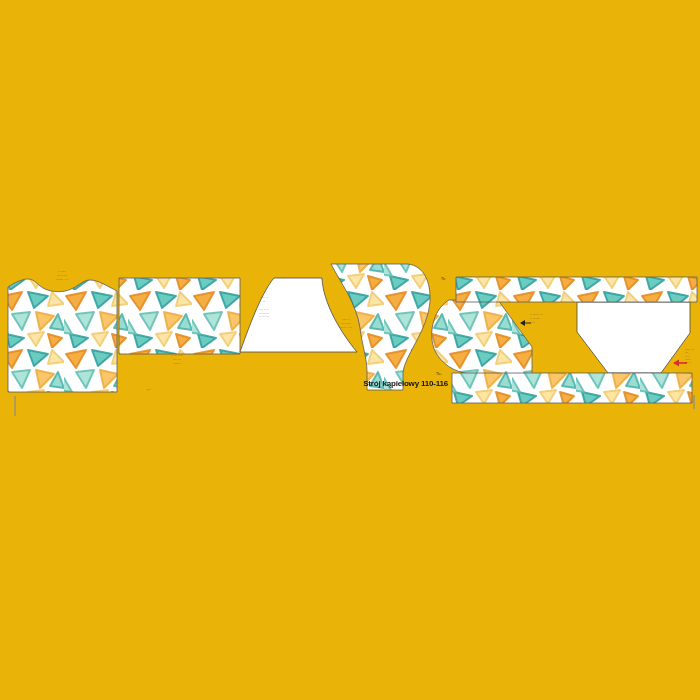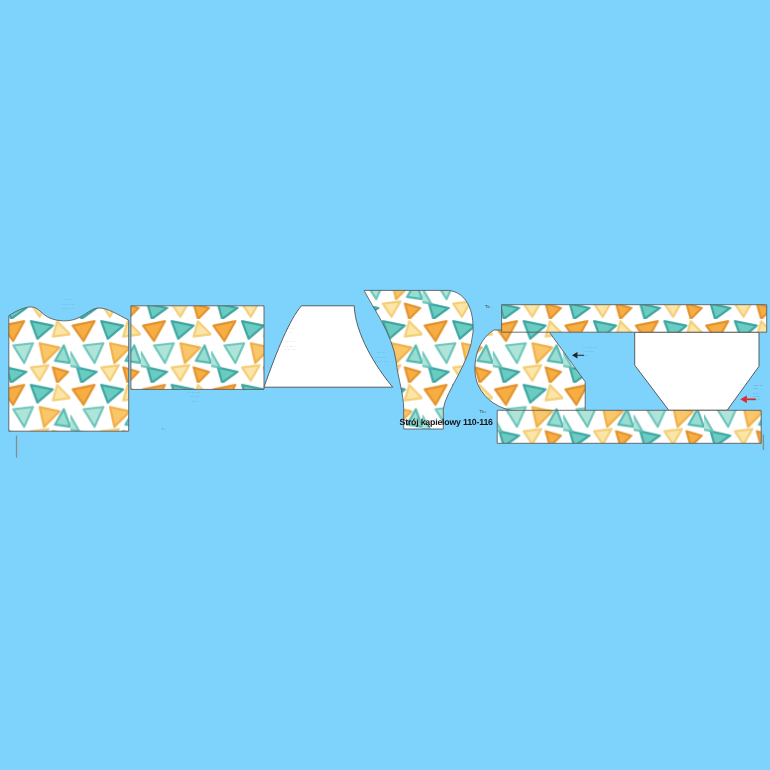--- a/index.html
+++ b/index.html
@@ -1,16 +1,16 @@
 <!DOCTYPE html>
 <html><head>
 <meta charset="utf-8">
 <style>
   html,body{margin:0;padding:0;background:#ffffff;}
-  .sheet{position:relative;width:700px;height:700px;background:#7dd3fc;overflow:hidden;
+  .sheet{position:relative;width:700px;height:700px;background:#eab308;overflow:hidden;
          font-family:"Liberation Sans", sans-serif;}
   svg{position:absolute;left:0;top:0;}
   
   .t-te {fill:#5EC7BC;stroke:#2D9D99;}
   .t-te2{fill:#8FD9CE;stroke:#45B0A8;}
   .t-mi {fill:#A9E2D6;stroke:#5FBFB4;}
   .t-or {fill:#F6A632;stroke:#E08A1E;}
   .t-or2{fill:#F9C35C;stroke:#EFA93C;}
   .t-cr {fill:#FBE3A0;stroke:#F2C96B;}
   .tri{stroke-width:2;stroke-linejoin:round;fill-opacity:.92;stroke-opacity:.85;}

